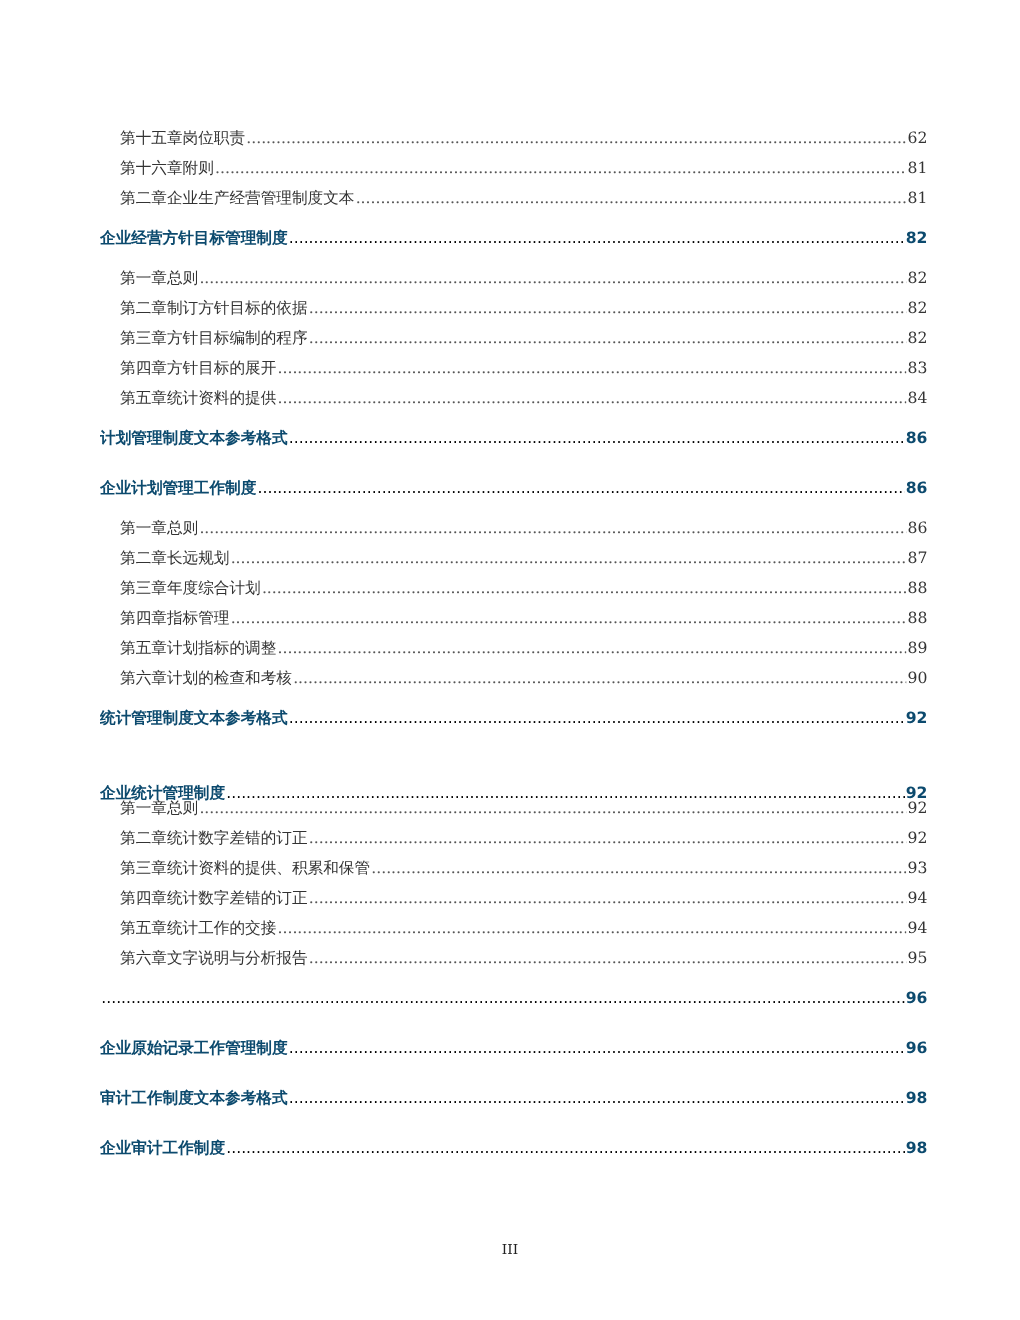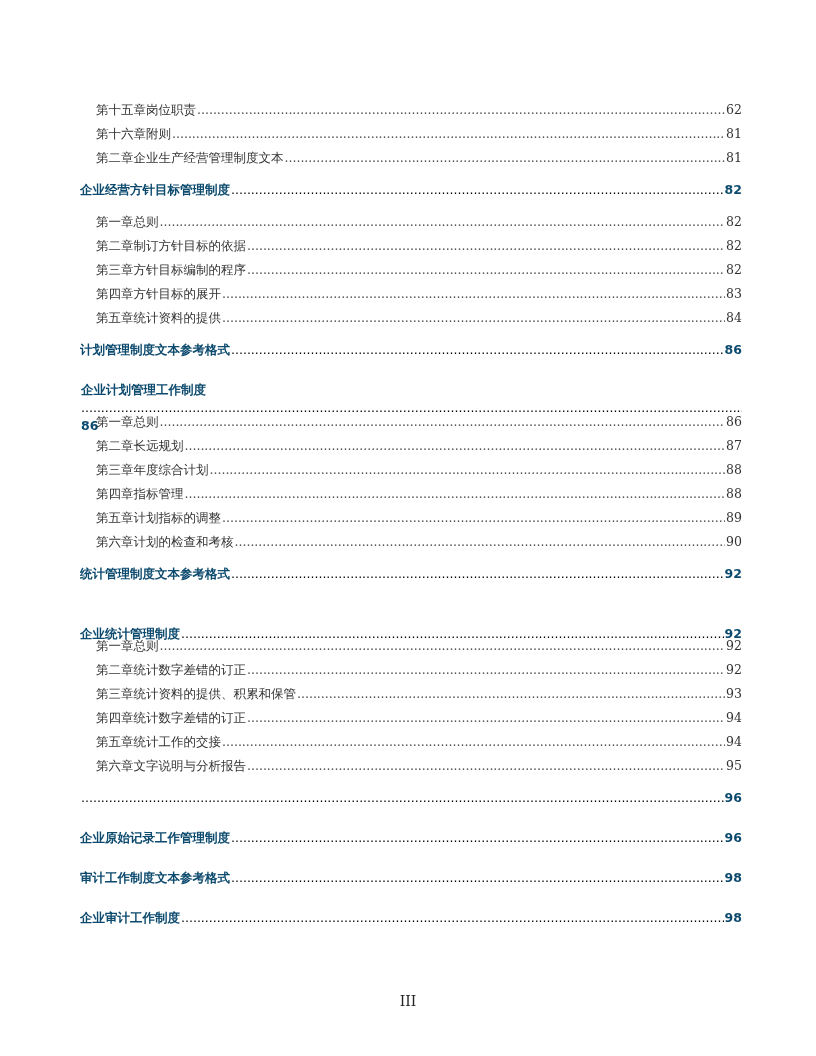--- a/index.html
+++ b/index.html
@@ -8,21 +8,21 @@
   .row { display: flex; align-items: baseline; white-space: nowrap; overflow: hidden; }
   .row.sub { height: 24px; padding-left: 16px; font-size: 12.5px; color: #333; }
   .row.main { font-size: 12.5px; font-weight: bold; color: #0c4a6e; font-family: "DejaVu Sans", sans-serif; }
   .row .chap { display: inline-block; width: 53px; }
   .row .title { flex: 0 0 auto; }
   .row .leader { flex: 1 1 auto; overflow: hidden; margin: 0 1px; color: #555; letter-spacing: 0; }
   .row .leader::after { content: "....................................................................................................................................................................................................................................................................................................................................................................................."; font-weight: normal; }
   .row.main .leader { color: #000; }
   .row .page { flex: 0 0 auto; font-family: "DejaVu Serif", serif; }
   .row.main .page { font-family: "DejaVu Sans", sans-serif; }
-  .footer { position: absolute; left: 0; width: 816px; top: 993px; text-align: center; font-size: 14px; color: #222; }
+  .footer { position: absolute; left: 0; width: 816px; top: 993px; text-align: center; font-size: 11px; color: #222; }
 </style>
 </head>
 <body>
 
 <div class="toc" id="toc">
     <div class="row sub" style="position: absolute; left: 0px; right: 0px; top: 0px; line-height: 18px;">
     <span class="chap" style="width: 67px;">第十五章</span>
     <span class="title">岗位职责</span>
     <span class="leader"></span>
     <span class="page">62</span>
@@ -74,21 +74,21 @@
     <span class="title">统计资料的提供</span>
     <span class="leader"></span>
     <span class="page">84</span>
   </div>
     <div class="row main" style="position: absolute; left: 0px; right: 0px; top: 240px; line-height: 18px;">
 
     <span class="title">计划管理制度文本参考格式</span>
     <span class="leader"></span>
     <span class="page">86</span>
   </div>
-    <div class="row main" style="position: absolute; left: 0px; right: 0px; top: 280px; line-height: 18px; flex-direction: column;">
+    <div class="row main" style="position: absolute; left: 0px; right: 0px; top: 280px; line-height: 18px;">
 
     <span class="title">企业计划管理工作制度</span>
     <span class="leader"></span>
     <span class="page">86</span>
   </div>
     <div class="row sub" style="position: absolute; left: 0px; right: 0px; top: 312px; line-height: 18px;">
     <span class="chap">第一章</span>
     <span class="title">总则</span>
     <span class="leader"></span>
     <span class="page">86</span>

